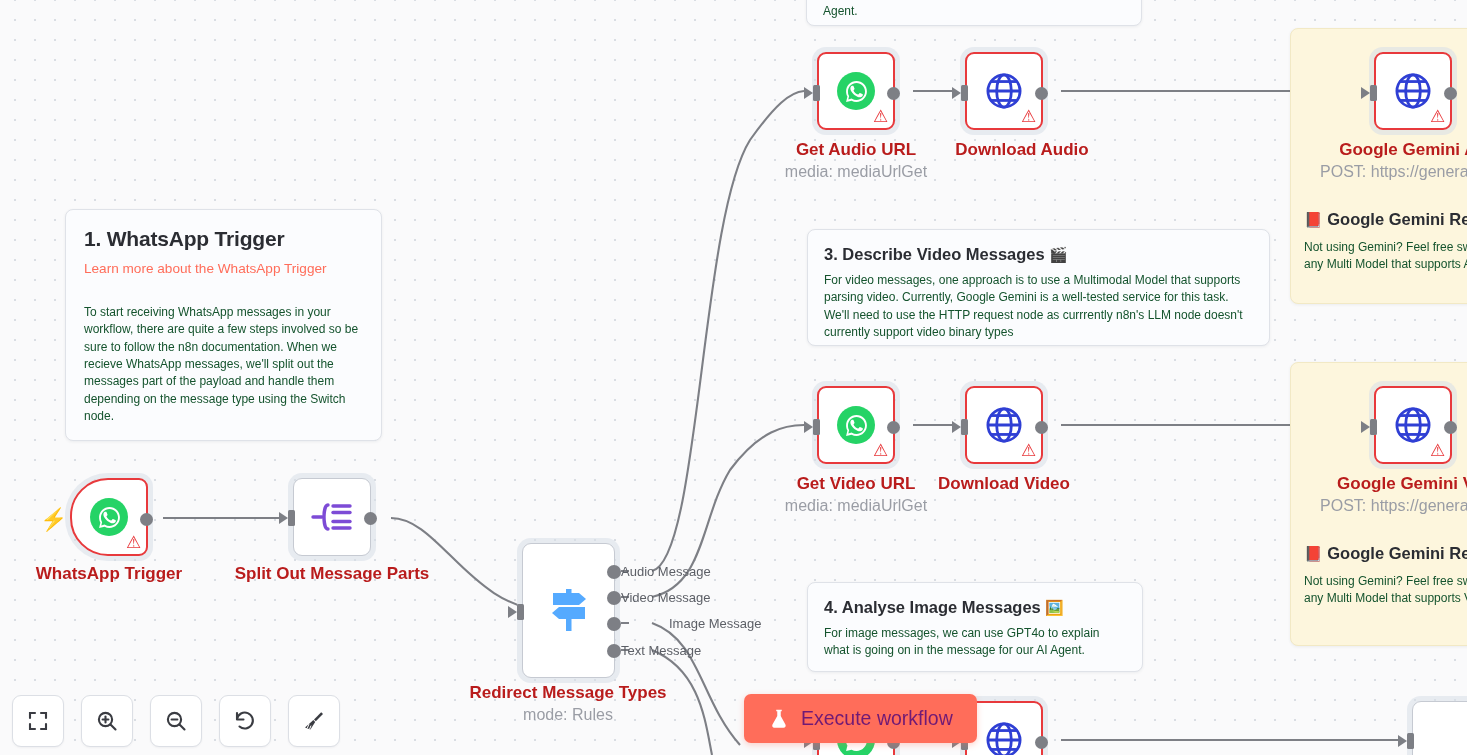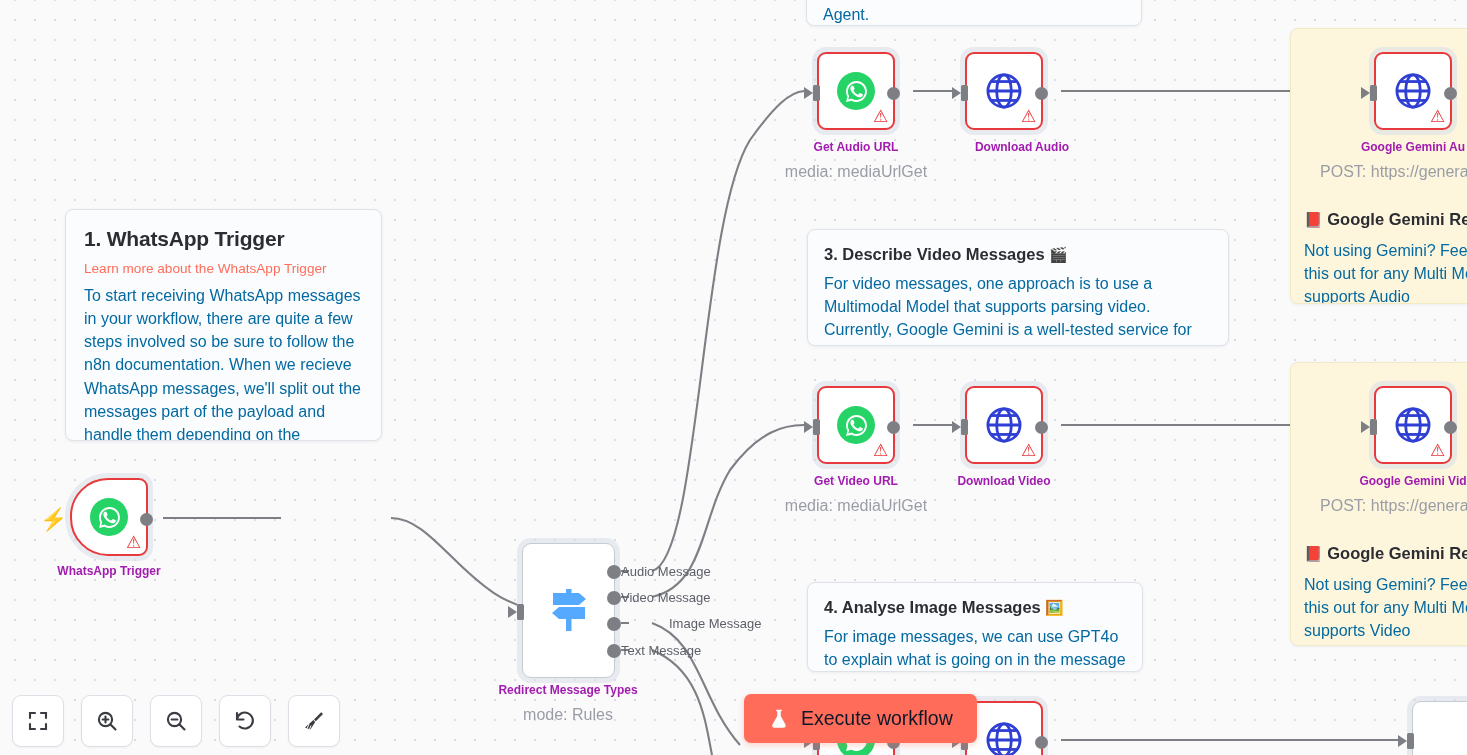--- a/index.html
+++ b/index.html
@@ -25,41 +25,41 @@
     background:#fbfcfe;
     border:1px solid #dfe2e8;
     border-radius:8px;
     box-shadow:0 1px 3px rgba(40,50,70,.07);
     padding:14px 16px 14px 16px;
     overflow:hidden;
   }
   .sticky.yellow { background:#fdf6dd; border-color:#f2e9c5; }
   .sticky h3 { font-size:16.5px; font-weight:700; color:#2b2d33; margin-bottom:7px; line-height:1.25; }
   .sticky .big-h3 { font-size:21px; font-weight:700; letter-spacing:-.2px; }
-  .sticky p { font-size:16px; line-height:1.455; color:#0369a1; }
-  .sticky .link { font-size:13.6px; color:#ff6d5a; line-height:1.5; display:block; margin-bottom:4px; text-decoration:none; }
+  .sticky p { font-size:12px; line-height:1.455; color:#14532d; }
+  .sticky .link { font-size:13.6px; color:#ff6d5a; line-height:1.5; display:block; margin-bottom:24px; text-decoration:none; }
   .sticky .emoji { font-size:15px; }
 
   
   .node { position:absolute; }
   .node-box {
     width:78px; height:78px;
     background:#fff;
     border:1.6px solid #c6cad2;
     border-radius:9px;
     box-shadow:0 0 0 5px rgba(215,222,232,.55);
     position:relative;
     display:flex; align-items:center; justify-content:center;
   }
   .node-box.err { border:2px solid #e8393c; }
   .node-box.trigger { border-top-left-radius:38px; border-bottom-left-radius:38px; }
   .node-label {
     position:absolute; left:50%; transform:translateX(-50%);
     top:86px; white-space:nowrap;
-    font-size:12px; font-weight:600; color:#a21caf; 
+    font-size:17px; font-weight:600; color:#b91c1c; 
   }
   .node-sub {
     position:absolute; left:50%; transform:translateX(-50%);
     top:108px; white-space:nowrap;
     font-size:16px; color:#9a9da5; text-align:center;
   }
   .warn {
     position:absolute; right:4px; bottom:3px;
     width:17px; height:17px; line-height:17px; text-align:center;
     color:#e8393c; font-size:17px;
@@ -89,21 +89,21 @@
     width:52px; height:52px; background:#fff; border:1px solid #dcdfe5; border-radius:9px;
     display:flex; align-items:center; justify-content:center;
     box-shadow:0 1px 2px rgba(30,40,60,.05); cursor:pointer;
   }
   .tb-btn svg { width:24px; height:24px; }
 
   
   .exec-btn {
     position:absolute; left:744px; top:694px;
     height:49px; padding:0 24px;
-    background:#ff6d5a; color:#0f172a;
+    background:#ff6d5a; color:#701a75;
     border:none; border-radius:7px;
     display:flex; align-items:center; gap:11px;
     font-size:19.5px; font-weight:400; cursor:pointer;
     box-shadow:0 2px 6px rgba(255,109,90,.3);
     font-family:"Liberation Sans", sans-serif;
   }
   .exec-btn svg { width:22px; height:22px; fill:#fff; }
 </style>
 </head>
 <body>
@@ -138,21 +138,21 @@
   <div class="sticky" style="left:806px; top:-70px; width:336px; height:96px;">
     <p style="margin-top:58px;">Agent.</p>
   </div>
 
   <div class="sticky" style="left:65px; top:209px; width:317px; height:232px; padding:16px 18px;">
     <h3 class="big-h3">1. WhatsApp Trigger</h3>
     <a class="link" href="#">Learn more about the WhatsApp Trigger</a>
     <p>To start receiving WhatsApp messages in your workflow, there are quite a few steps involved so be sure to follow the n8n documentation. When we recieve WhatsApp messages, we'll split out the messages part of the payload and handle them depending on the message type using the Switch node.</p>
   </div>
 
-  <div class="sticky" style="left:807px; top:229px; width:422px; height:117px;">
+  <div class="sticky" style="left:807px; top:229px; width:463px; height:117px;">
     <h3>
       <span>3. Describe Video Messages</span>
       <span class="emoji">🎬</span>
     </h3>
     <p>For video messages, one approach is to use a Multimodal Model that supports parsing video. Currently, Google Gemini is a well-tested service for this task. We'll need to use the HTTP request node as currrently n8n's LLM node doesn't currently support video binary types</p>
   </div>
 
   <div class="sticky" style="left:807px; top:582px; width:336px; height:90px;">
     <h3>
       <span>4. Analyse Image Messages</span>
@@ -185,20 +185,37 @@
             <path d="M17.5 14.4c-.3-.15-1.75-.86-2.02-.96-.27-.1-.47-.15-.66.15-.2.3-.76.96-.93 1.16-.17.2-.34.22-.64.07-.3-.15-1.25-.46-2.39-1.47-.88-.79-1.48-1.76-1.65-2.06-.17-.3-.02-.46.13-.61.14-.13.3-.35.45-.52.15-.17.2-.3.3-.5.1-.2.05-.37-.02-.52-.08-.15-.66-1.6-.9-2.18-.24-.57-.48-.5-.66-.5h-.56c-.2 0-.52.07-.79.37-.27.3-1.03 1.01-1.03 2.46s1.06 2.86 1.2 3.06c.15.2 2.08 3.18 5.04 4.46.7.3 1.25.48 1.68.62.71.22 1.35.19 1.86.12.57-.09 1.75-.72 2-1.41.25-.69.25-1.28.17-1.41-.07-.13-.27-.2-.57-.35z"></path>
             <path d="M12 2C6.48 2 2 6.48 2 12c0 1.77.46 3.43 1.27 4.88L2 22l5.25-1.24A9.95 9.95 0 0 0 12 22c5.52 0 10-4.48 10-10S17.52 2 12 2zm0 18.2c-1.6 0-3.1-.44-4.38-1.2l-.31-.18-3.17.75.76-3.1-.2-.32A8.15 8.15 0 0 1 3.8 12c0-4.52 3.68-8.2 8.2-8.2s8.2 3.68 8.2 8.2-3.68 8.2-8.2 8.2z"></path>
           </svg>
       </div>
       <span class="warn">⚠</span>
       <span class="dot-out"></span>
     </div>
     <div class="node-label">WhatsApp Trigger</div>
   </div>
 
+  <div class="node" style="left:293px; top:478px;">
+    <div class="node-box">
+      <span class="arrow-in"></span>
+      <svg width="42" height="34" viewBox="0 0 42 34">
+        <g stroke="#7d4bd6" stroke-width="3.4" stroke-linecap="round">
+          <line x1="2" y1="17" x2="11" y2="17"></line>
+          <path d="M17 5 C 13 5 13 17 13 17 C 13 17 13 29 17 29" fill="none" stroke-width="3.4"></path>
+          <line x1="22" y1="6" x2="39" y2="6"></line>
+          <line x1="22" y1="12.5" x2="39" y2="12.5"></line>
+          <line x1="22" y1="21.5" x2="39" y2="21.5"></line>
+          <line x1="22" y1="28" x2="39" y2="28"></line>
+        </g>
+      </svg>
+      <span class="dot-out"></span>
+    </div>
+    <div class="node-label">Split Out Message Parts</div>
+  </div>
 
   <div class="node" style="left:522px; top:543px;">
     <div class="node-box" style="width:93px; height:135px;">
       <span class="arrow-in" style="top:60px;"></span>
       <svg width="44" height="48" viewBox="0 0 44 48">
         <path d="M6 6 h26 l7 6 -7 6 H6 z" fill="#55aaff"></path>
         <path d="M38 20 H12 l-7 6 7 6 h26 z" fill="#55aaff"></path>
         <rect x="19" y="32" width="5.5" height="12" fill="#55aaff"></rect>
         <rect x="19" y="2" width="5.5" height="6" fill="#55aaff"></rect>
       </svg>

